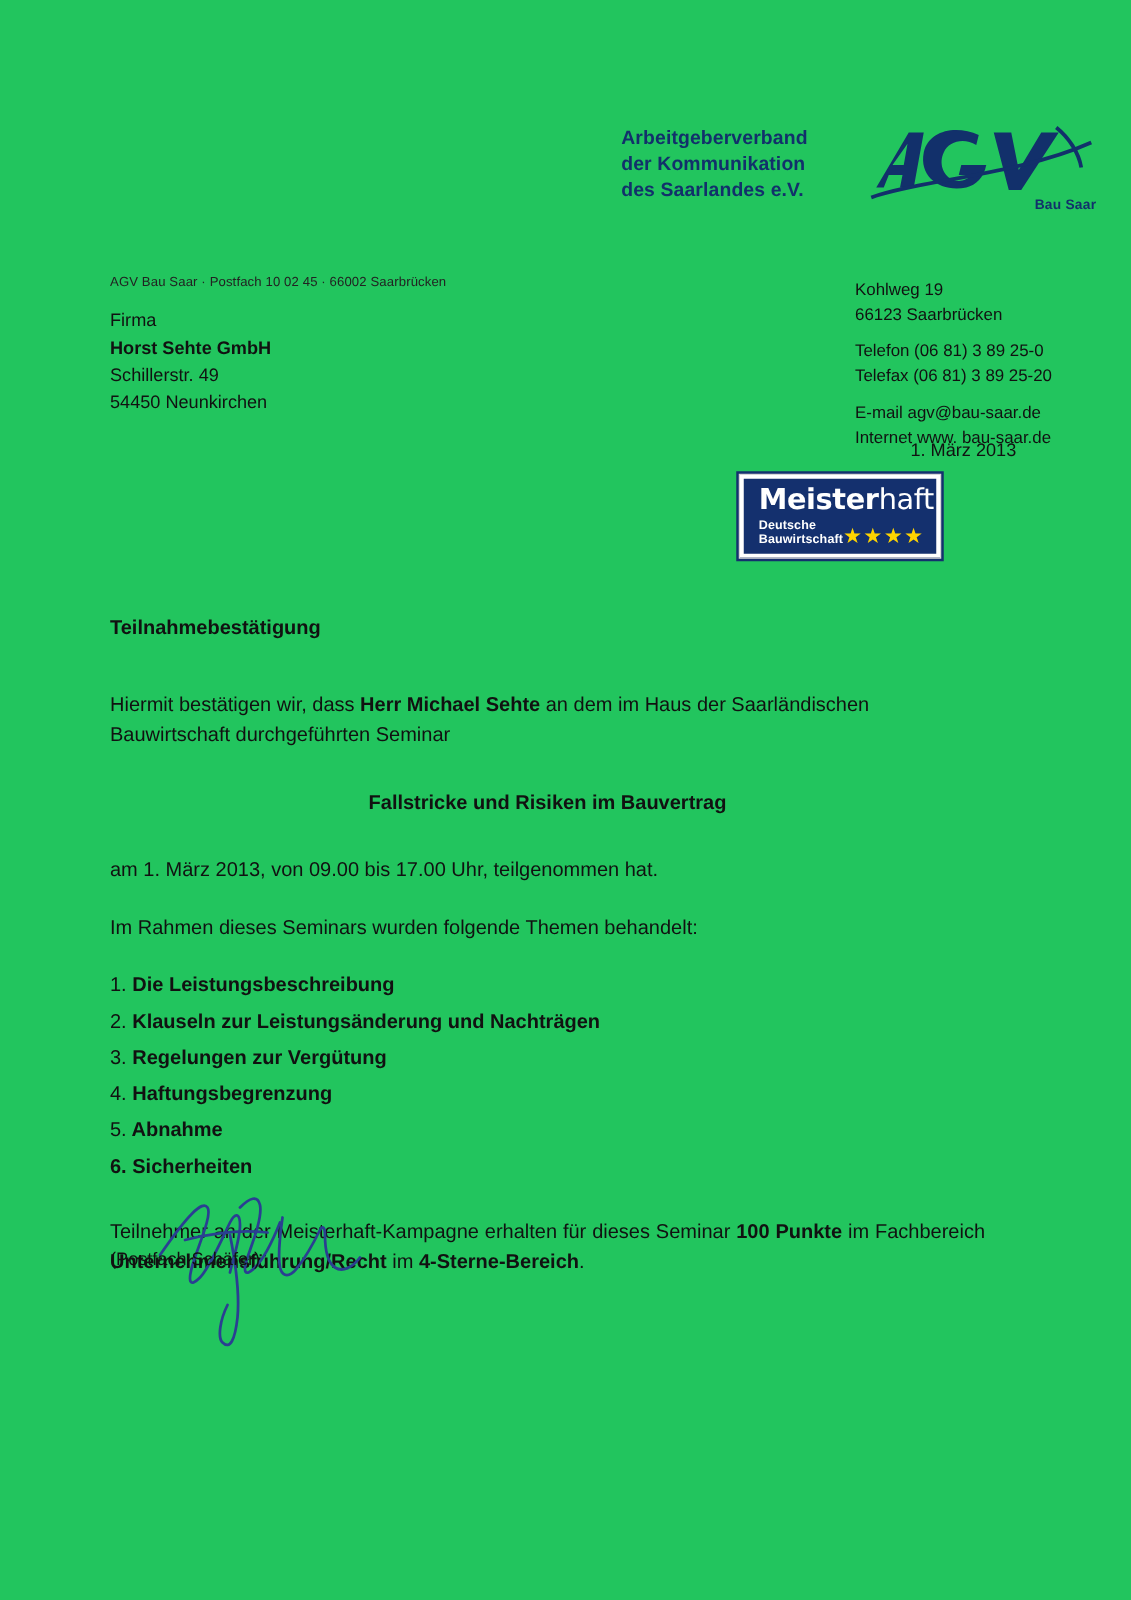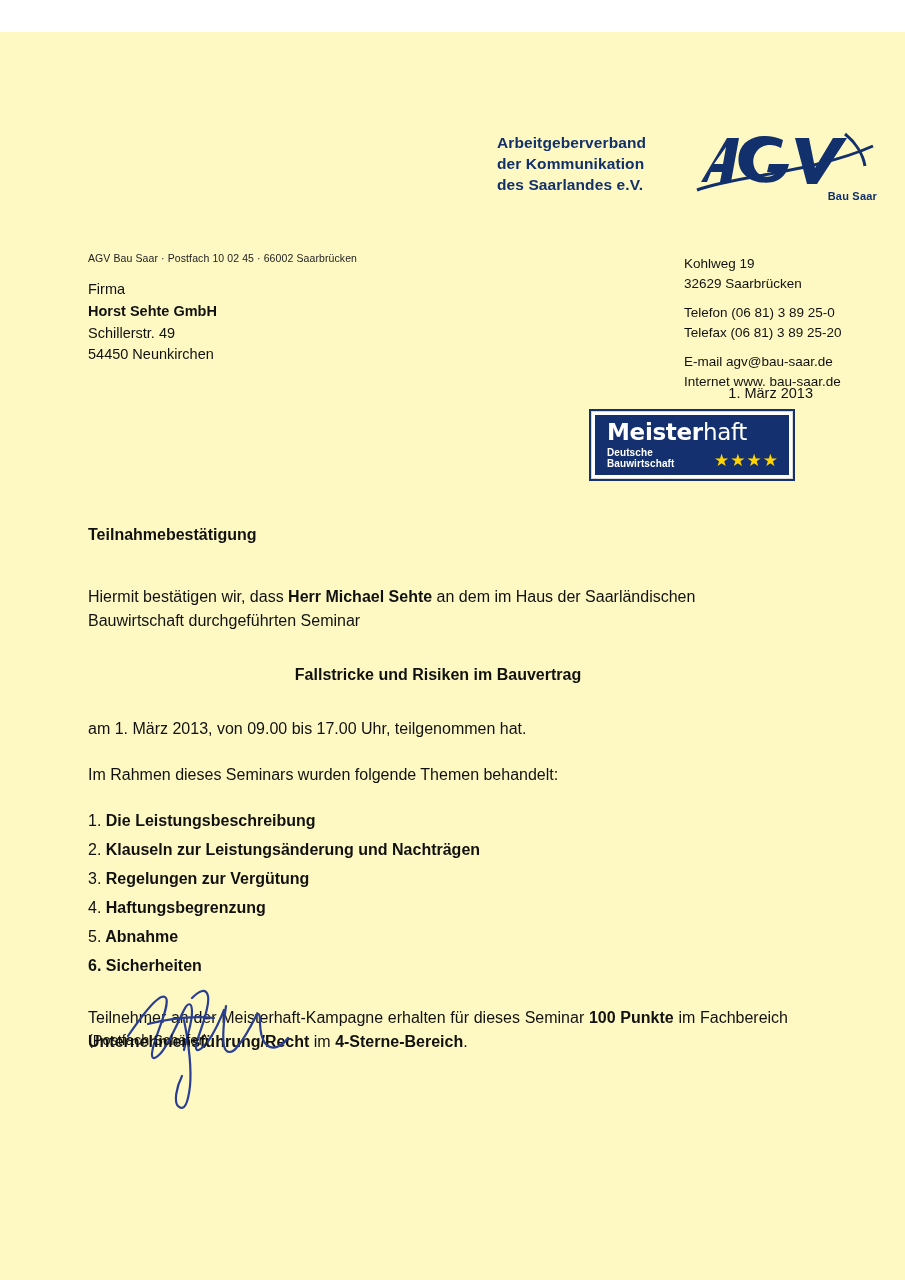--- a/index.html
+++ b/index.html
@@ -11,22 +11,21 @@
     width: 905px;
     height: 1280px;
     position: relative;
     font-family: "Liberation Sans", sans-serif;
     color: #1a1a1a;
     overflow: hidden;
   }
   .page {
     position: absolute;
     inset: 0;
-    background: #fef9c3;
-    margin-top: 32px;
+    background: #22c55e;
   }
 
   
   .letterhead {
     position: absolute;
     left: 497px;
     top: 100px;
     width: 380px;
     display: flex;
     align-items: flex-start;
@@ -97,21 +96,21 @@
     top: 353px;
     font-size: 14.5px;
     color: #111;
   }
 
   
   .badge {
     position: absolute;
     left: 592px;
     top: 380px;
-    width: 200px;
+    width: 160px;
     height: 66px;
     background: #14306e;
     border: 3px solid #ffffff;
     outline: 1px solid #d8d8d8;
     box-shadow: 0 0 0 3px #14306e;
     box-sizing: border-box;
     padding: 6px 10px 4px 12px;
   }
   .badge-top {
     font-size: 23px;
@@ -225,21 +224,21 @@
   <div class="recipient">
     <div>Firma</div>
     <div class="strong">Horst Sehte GmbH</div>
     <div>Schillerstr. 49</div>
     <div>54450 Neunkirchen</div>
   </div>
 
   <div class="contact">
     <div class="grp">
       <div>Kohlweg 19</div>
-      <div>32629 Saarbrücken</div>
+      <div>66123 Saarbrücken</div>
     </div>
     <div class="grp">
       <div>Telefon  (06 81) 3 89 25-0</div>
       <div>Telefax  (06 81) 3 89 25-20</div>
     </div>
     <div class="grp">
       <div>E-mail   agv@bau-saar.de</div>
       <div>Internet www. bau-saar.de</div>
     </div>
   </div>

